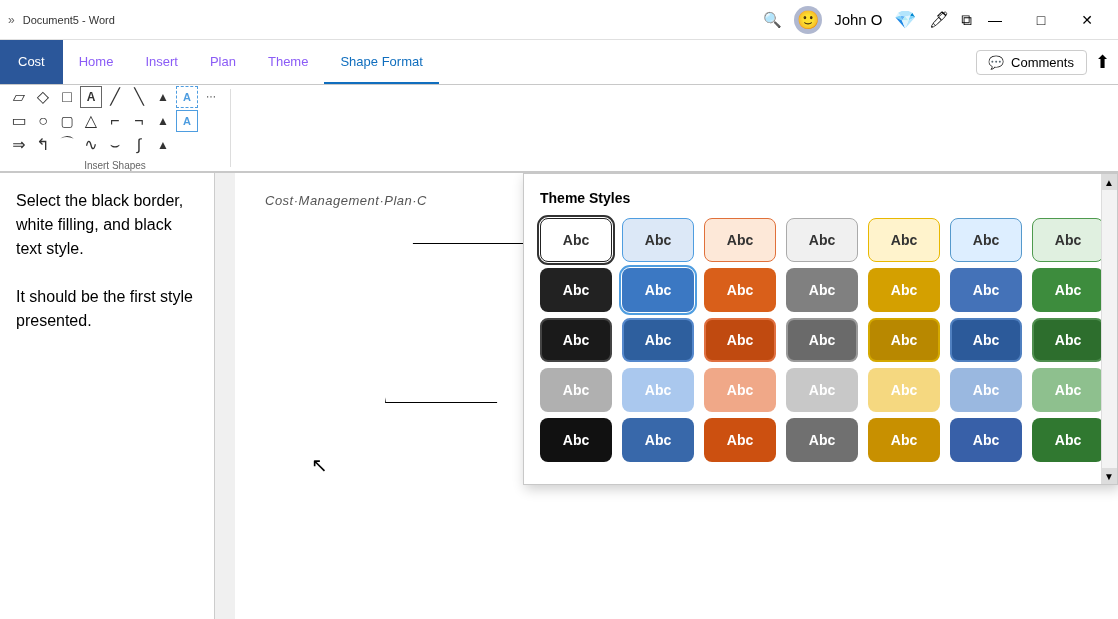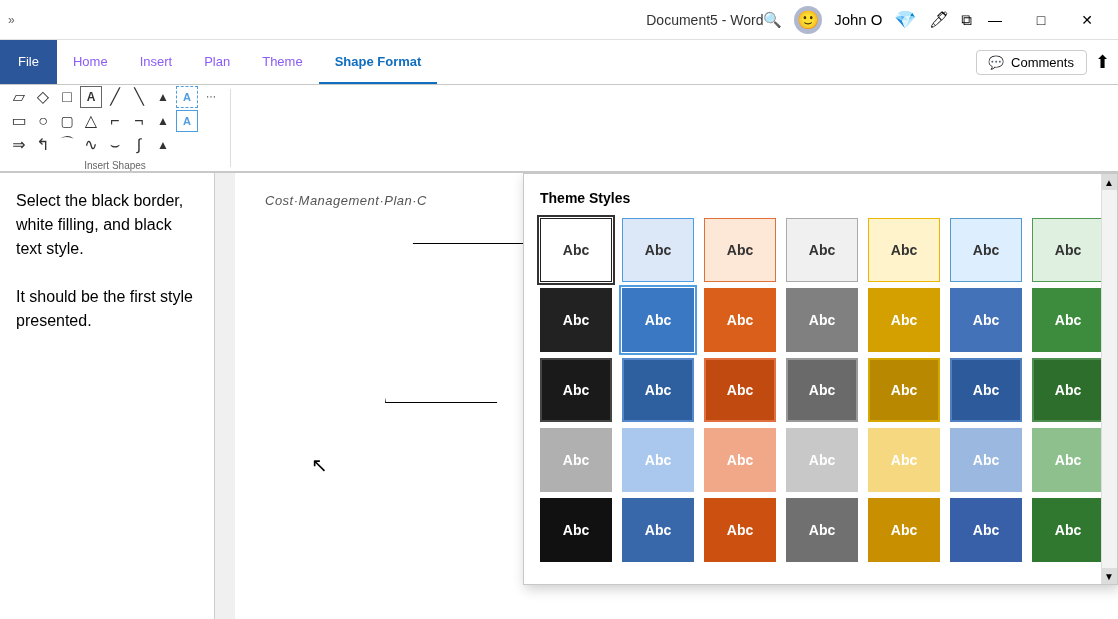--- a/index.html
+++ b/index.html
@@ -9,41 +9,41 @@
     .title-bar {
       height: 40px;
       background: #fff;
       display: flex;
       align-items: center;
       padding: 0 8px;
       border-bottom: 1px solid #e0e0e0;
       flex-shrink: 0;
     }
     .title-bar-chevron { color: #666; font-size: 12px; margin-right: 8px; }
-    .title-bar-title { flex: 1; text-align: right; font-size: 14px; color: #333; }
+    .title-bar-title { flex: 1; text-align: left; font-size: 11px; color: #333; }
     .title-bar-icons { display: flex; gap: 12px; align-items: center; }
     .title-bar-btn { width: 46px; height: 32px; display: flex; align-items: center; justify-content: center; cursor: pointer; font-size: 14px; }
 
     
     .ribbon {
       flex-shrink: 0;
       background: #fff;
       border-bottom: 1px solid #c8c8c8;
     }
     .ribbon-tab {
       padding: 0 16px;
       height: 44px;
       display: flex;
       align-items: center;
       font-size: 13px;
       cursor: pointer;
       color: #8b5cf6;
       border-bottom: 2px solid transparent;
     }
-    .ribbon-tab.active { color: #106ebe; border-bottom: 2px solid #106ebe; font-weight: 700; }
+    .ribbon-tab.active { color: #106ebe; border-bottom: 2px solid #106ebe; font-weight: 400; }
     .ribbon-tab.file-tab { background: #2b579a; color: #fff; border-radius: 0; padding: 0 18px; }
     .comments-btn {
       display: flex;
       align-items: center;
       gap: 6px;
       border: 1px solid #ccc;
       border-radius: 4px;
       padding: 4px 12px;
       font-size: 13px;
       cursor: pointer;
@@ -146,22 +146,22 @@
       margin-bottom: 12px;
       color: #000;
     }
     .style-grid {
       display: grid;
       grid-template-columns: repeat(7, 76px);
       gap: 6px;
     }
     .style-cell {
       width: 72px;
-      height: 64px;
-      border-radius: 0;
+      height: 44px;
+      border-radius: 8px;
       display: flex;
       align-items: center;
       justify-content: center;
       font-size: 14px;
       font-weight: 600;
       cursor: pointer;
       position: relative;
     }
     .style-cell.selected-blue-outline {
       outline: 2px solid #4e9de0;
@@ -280,21 +280,21 @@
     <span style="font-size:16px;">🖊</span>
     <span style="font-size:15px;">⧉</span>
   </div>
   <div class="title-bar-btn">—</div>
   <div class="title-bar-btn">□</div>
   <div class="title-bar-btn close">✕</div>
 </div>
 
 <div class="ribbon">
   <div class="ribbon-tabs-row" style="display:flex;align-items:center;height:44px;padding-left:0;">
-    <div class="ribbon-tab file-tab">File</div>
+    <div class="ribbon-tab file-tab">Cost</div>
     <div class="ribbon-tab">Home</div>
     <div class="ribbon-tab">Insert</div>
     <div class="ribbon-tab">Plan</div>
     <div class="ribbon-tab">Theme</div>
     <div class="ribbon-tab active">Shape Format</div>
     <div class="ribbon-right-actions">
       <div class="comments-btn">
         <span>💬</span>
         <span>Comments</span>
       </div>

